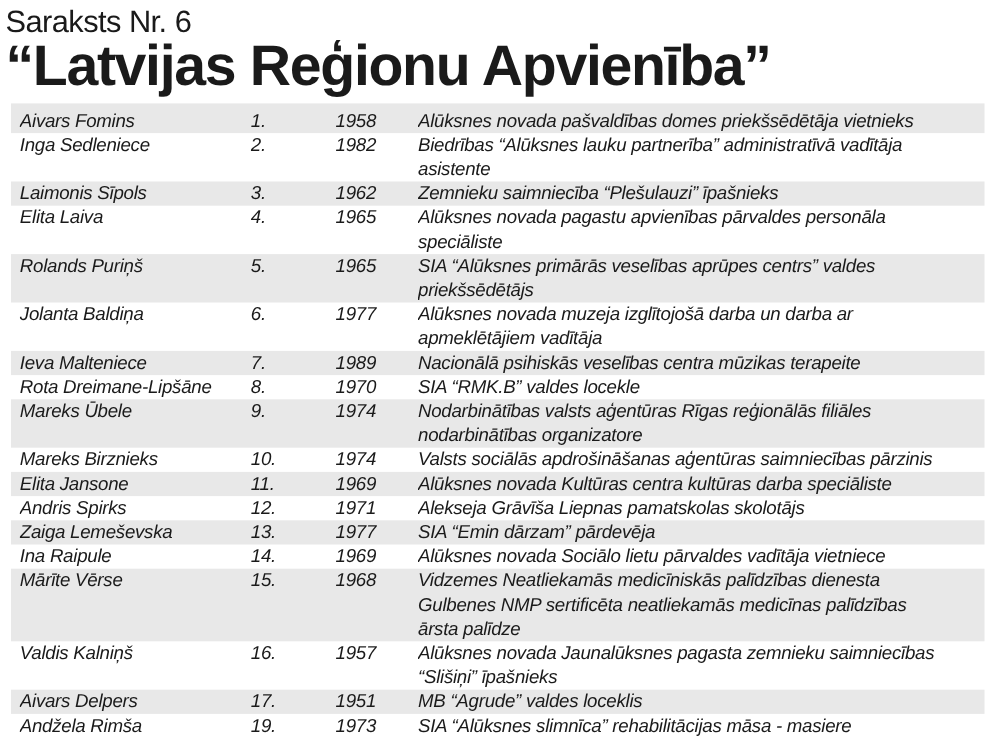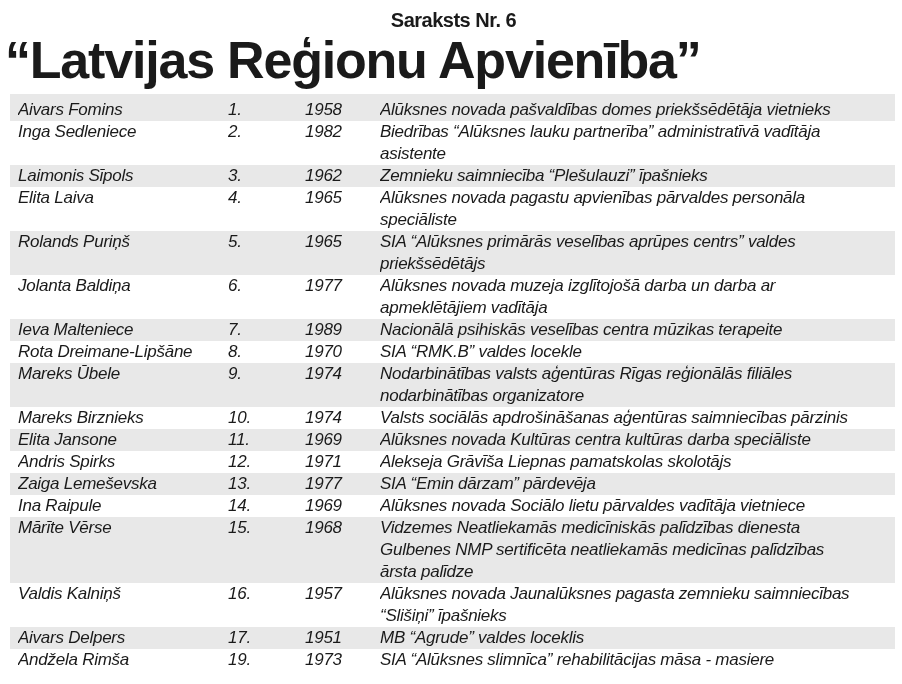--- a/index.html
+++ b/index.html
@@ -12,25 +12,24 @@
     height: 684px;
     overflow: hidden;
     font-family: "Liberation Sans", sans-serif;
     color: #1a1a1a;
     -webkit-font-smoothing: antialiased;
   }
   .header {
     padding: 4px 0 0 5px;
   }
   .list-label {
-    font-size: 20px;
-    font-weight: 700;
+    font-size: 28px;
+    font-weight: 400;
     line-height: 32px;
     letter-spacing: -0.5px;
-    text-align: center;
   }
   .party-name {
     font-size: 52px;
     font-weight: 700;
     line-height: 44px;
     letter-spacing: -1.2px;
     margin-top: 2px;
   }
   .candidate-table {
     margin: 12px 7px 0 10px;

